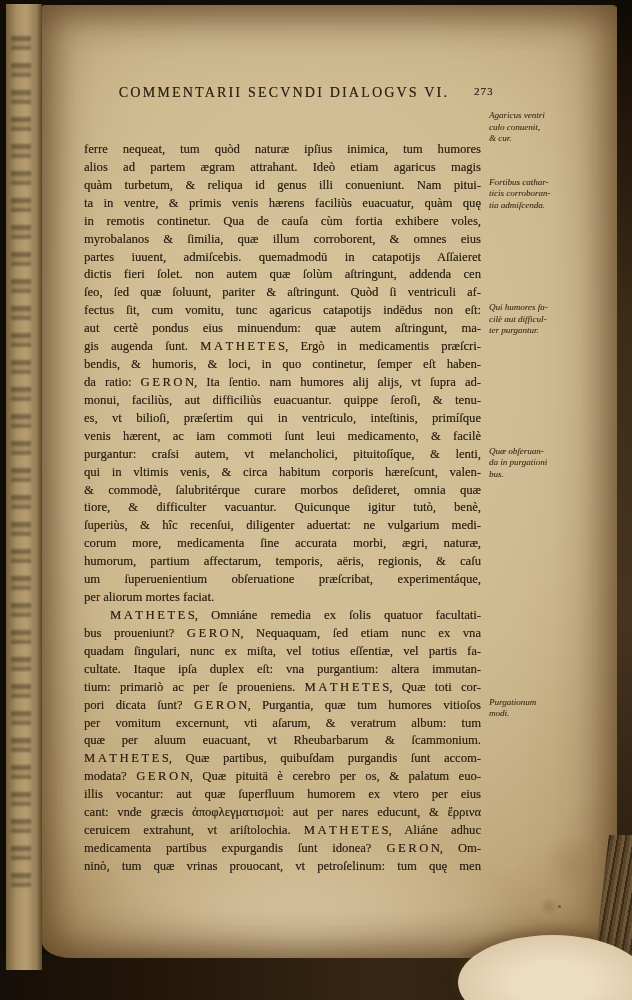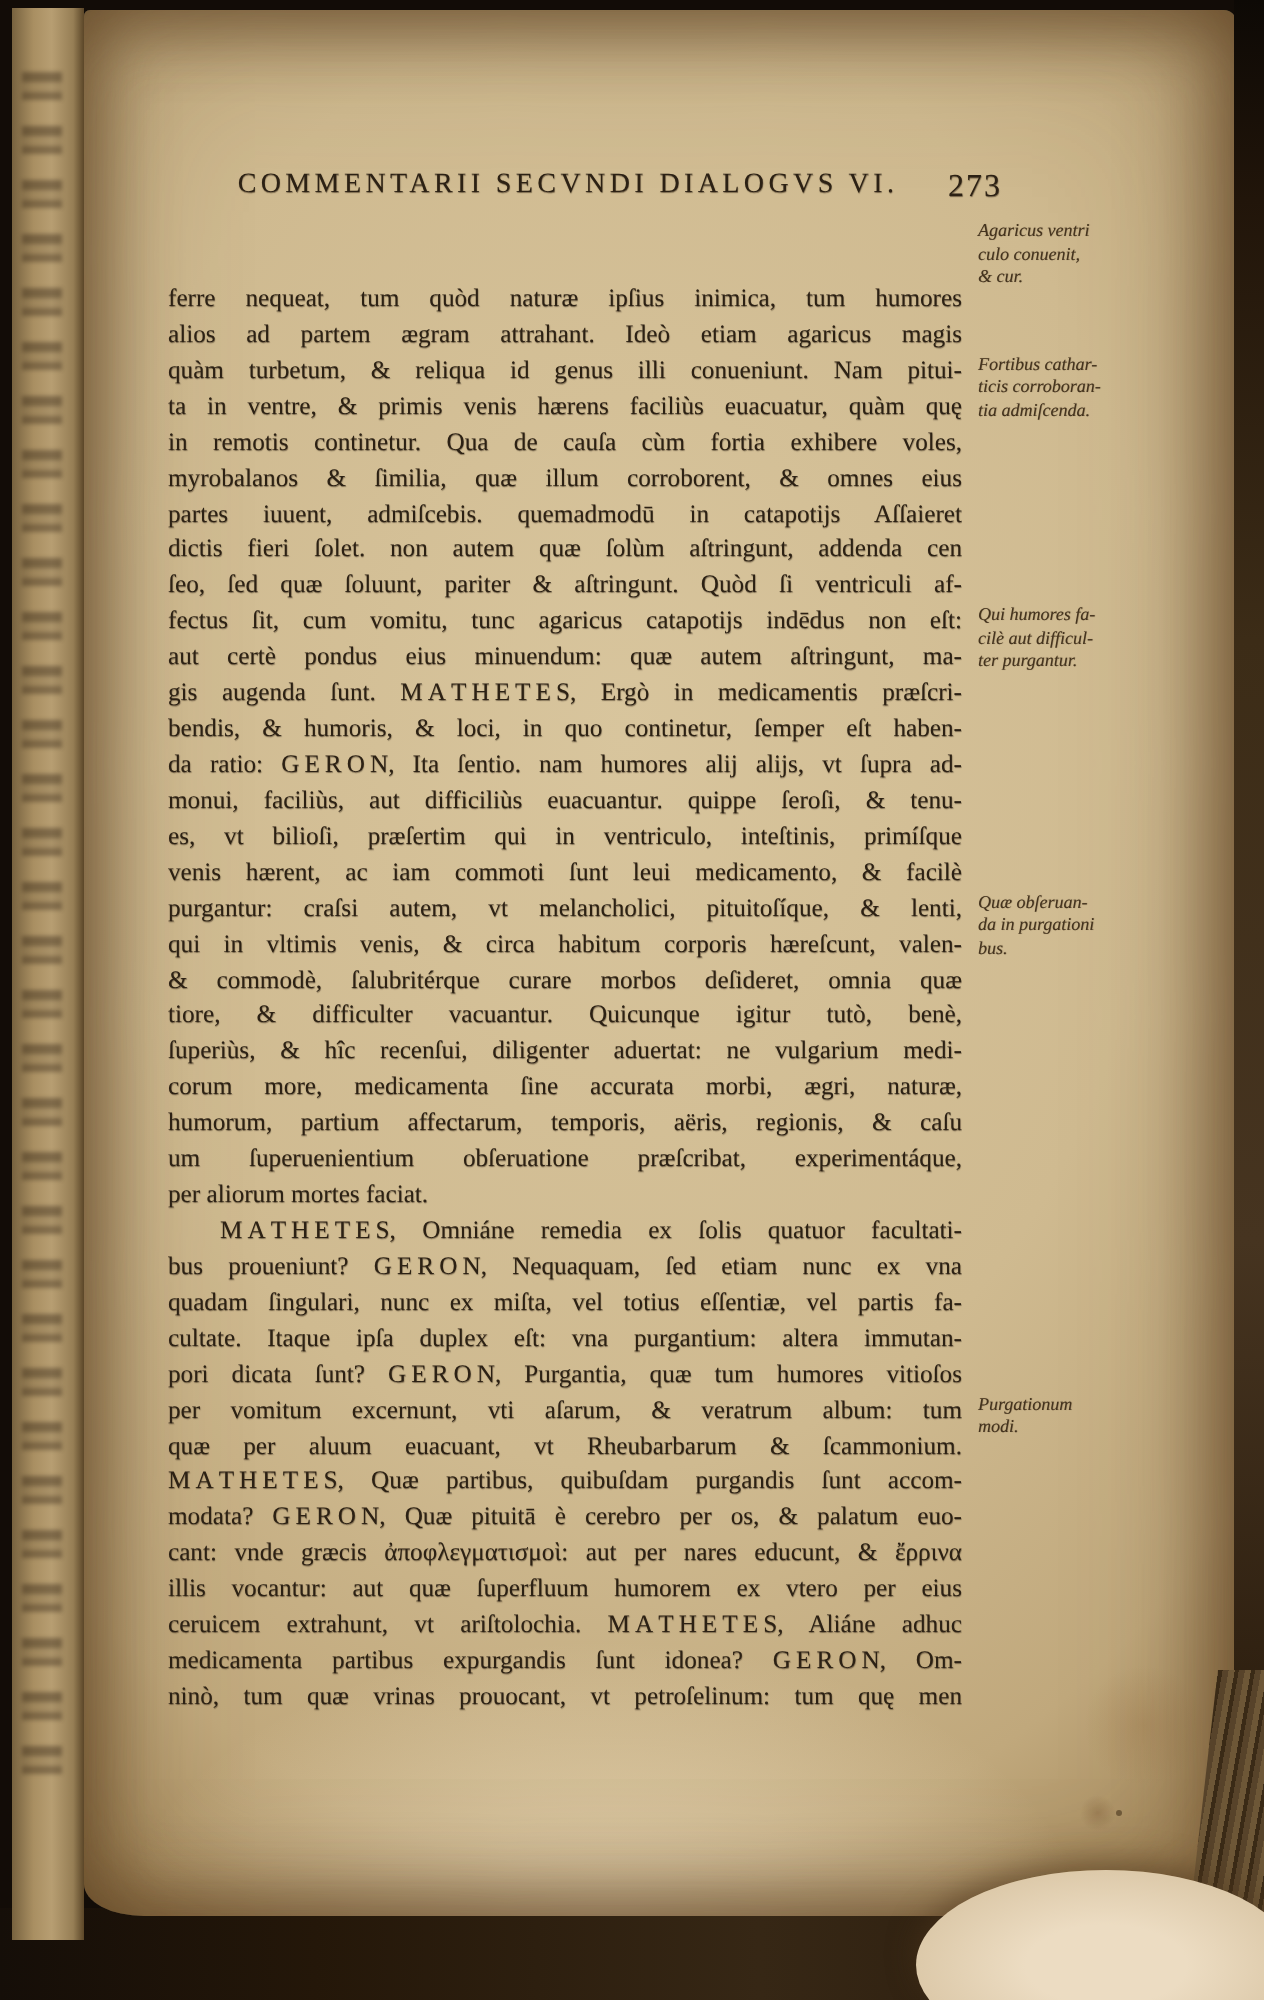--- a/index.html
+++ b/index.html
@@ -39,21 +39,21 @@
     clip-path:polygon(45% 0,100% 0,100% 100%,0 100%);
     background:repeating-linear-gradient(100deg,#6d5737 0 3px,#3a2a16 3px 5px,#57432a 5px 8px);}
   .corner-blob{position:absolute;right:-16px;bottom:-30px;width:190px;height:95px;z-index:5;
     border-radius:50%;background:radial-gradient(#ecdcc2 30%,#d9c5a4 80%);
     box-shadow:0 -5px 14px rgba(80,55,30,.5);}
 
   
   .header{position:absolute;top:80px;left:42px;width:400px;color:#2c2114;}
   .header .title{display:block;text-align:center;font-size:14px;letter-spacing:2.2px;
     font-variant:small-caps;text-shadow:.2px .3px .5px rgba(43,30,15,.55);}
-  .header .pagenum{position:absolute;left:390px;top:0;font-size:16px;letter-spacing:1px;
+  .header .pagenum{position:absolute;left:390px;top:0;font-size:11px;letter-spacing:1px;
     text-shadow:.2px .3px .5px rgba(43,30,15,.55);}
 
   .body-lines{position:absolute;top:96px;left:42px;width:397px;
     font-size:12.6px;line-height:17.93px;color:#2c2114;
     text-shadow:.2px .3px .5px rgba(43,30,15,.5);margin-top:40px;}
   .line{position:relative;height:17.93px;overflow:hidden;
     text-align:justify;text-align-last:justify;}
   .line.short{text-align-last:left;}
   .line.indent{text-indent:26px;}
   .line .num{position:absolute;left:-29px;top:1px;width:24px;text-align:right;
@@ -200,20 +200,23 @@
         </div>
 
         <div class="line">
           <span class="num"></span><span>quadam ſingulari, nunc ex miſta, vel totius eſſentiæ, vel partis fa-</span>
         </div>
 
         <div class="line">
           <span>cultate. Itaque ipſa duplex eſt: vna purgantium: altera immutan-</span>
         </div>
 
+        <div class="line">
+          <span class="num"></span><span>tium: primariò ac per ſe proueniens. M A T H E T E S, Quæ toti cor-</span>
+        </div>
 
         <div class="line">
           <span class="num"></span><span>pori dicata ſunt? G E R O N, Purgantia, quæ tum humores vitioſos</span>
         </div>
 
         <div class="line">
           <span class="num"></span><span>per vomitum excernunt, vti aſarum, &amp; veratrum album:  tum</span>
         </div>
 
         <div class="line">
@@ -222,25 +225,25 @@
 
         <div class="line">
           <span>M A T H E T E S, Quæ partibus, quibuſdam purgandis ſunt accom-</span>
         </div>
 
         <div class="line">
           <span class="num"></span><span>modata? G E R O N, Quæ pituitā è cerebro per os, &amp; palatum euo-</span>
         </div>
 
         <div class="line">
+          <span class="num"></span><span>illis vocantur: aut quæ ſuperfluum humorem ex vtero per eius</span>
+        </div>
+
+        <div class="line">
           <span class="num"></span><span>cant: vnde græcis ἀποφλεγματισμοὶ: aut per nares educunt, &amp; ἔρρινα</span>
-        </div>
-
-        <div class="line">
-          <span class="num"></span><span>illis vocantur: aut quæ ſuperfluum humorem ex vtero per eius</span>
         </div>
 
         <div class="line">
           <span class="num"></span><span>ceruicem extrahunt, vt ariſtolochia. M A T H E T E S, Aliáne adhuc</span>
         </div>
 
         <div class="line">
           <span>medicamenta partibus expurgandis ſunt idonea? G E R O N, Om-</span>
         </div>
 

